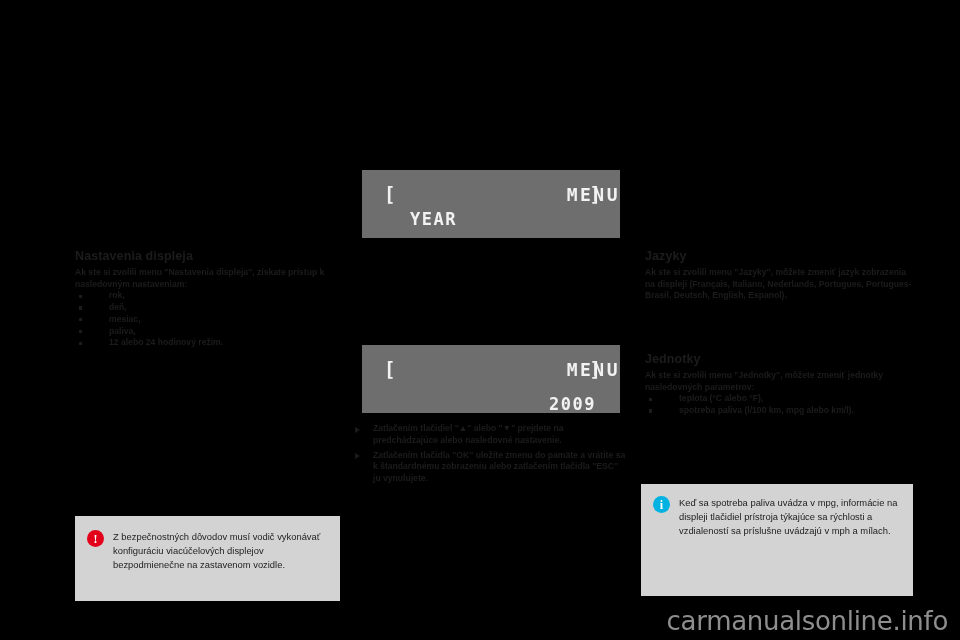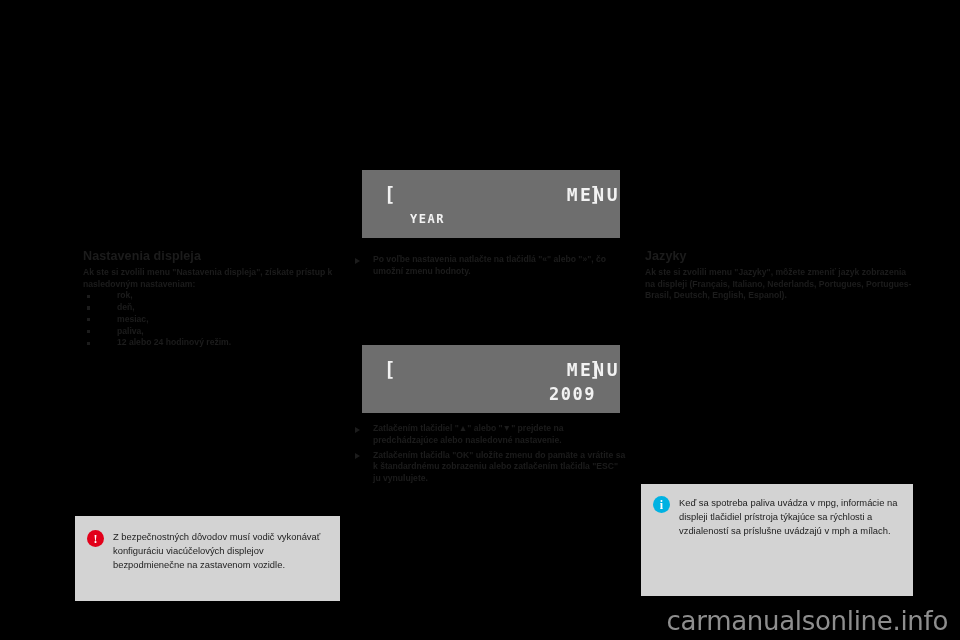--- a/index.html
+++ b/index.html
@@ -131,21 +131,21 @@
     width: 100%;
     text-align: right;
     font-size: 18px;
     font-weight: bold;
     letter-spacing: 2.5px;
     text-indent: 2px;
   }
   .lcd-sub-left {
     position: absolute;
     left: 48px;
-    font-size: 12px;
+    font-size: 17px;
     font-weight: bold;
     letter-spacing: 1.5px;
   }
   .lcd-sub-right {
     position: absolute;
     right: 24px;
     font-size: 17px;
     font-weight: bold;
     letter-spacing: 1.5px;
   }
@@ -197,21 +197,21 @@
     font-family: "DejaVu Sans", sans-serif;
     letter-spacing: -0.3px;
     white-space: nowrap;
   }
 </style>
 </head>
 <body>
 
 <div class="page">
 
-  <div class="col" style="left:75px; top:249px; width:262px;margin-left:8px;">
+  <div class="col" style="left:75px; top:249px; width:262px;">
     <h2 class="sec-title">Nastavenia displeja</h2>
     <p class="para">Ak ste si zvolili menu "Nastavenia displeja", získate prístup k nasledovným nastaveniam:</p>
     <ul class="bullets">
       <li>rok,</li>
       <li>deň,</li>
       <li>mesiac,</li>
       <li>paliva,</li>
       <li>12 alebo 24 hodinový režim.</li>
     </ul>
   </div>
@@ -229,51 +229,54 @@
         <span class="lcd-brk-l">[</span>
         <span class="lcd-title">MENU</span>
         <span class="lcd-brk-r">]</span>
       </div>
       <div class="lcd-row" style="top:38px; height:22px;">
         <span class="lcd-sub-left">YEAR</span>
       </div>
     </div>
   </div>
 
-  <div class="col" style="left:352px; top:254px; width:272px;">
-    <ul class="abullets">
-      <li>Po voľbe nastavenia natlačte na tlačidlá "«" alebo "»", čo umožní zmenu hodnoty.</li>
-    </ul>
-  </div>
 
   <div class="lcd" style="left:362px; top:345px; width:258px; height:68px;">
     <div class="lcd-inner">
       <div class="lcd-row" style="top:12px; height:24px;">
         <span class="lcd-brk-l">[</span>
         <span class="lcd-title">MENU</span>
         <span class="lcd-brk-r">]</span>
       </div>
-      <div class="lcd-row" style="top:38px; height:22px;">
+      <div class="lcd-row" style="top:48px; height:22px;">
         <span class="lcd-sub-right">2009</span>
       </div>
     </div>
   </div>
 
   <div class="col" style="left:352px; top:423px; width:275px;">
     <ul class="abullets">
       <li>Zatlačením tlačidiel "▲" alebo "▼" prejdete na predchádzajúce alebo nasledovné nastavenie.</li>
       <li>Zatlačením tlačidla "OK" uložíte zmenu do pamäte a vrátite sa k štandardnému zobrazeniu alebo zatlačením tlačidla "ESC" ju vynulujete.</li>
     </ul>
   </div>
 
   <div class="col" style="left:645px; top:249px; width:268px;">
     <h2 class="sec-title">Jazyky</h2>
     <p class="para">Ak ste si zvolili menu "Jazyky", môžete zmeniť jazyk zobrazenia na displeji (Français, Italiano, Nederlands, Portugues, Portugues-Brasil, Deutsch, English, Espanol).</p>
   </div>
 
+  <div class="col" style="left:645px; top:352px; width:280px;">
+    <h2 class="sec-title">Jednotky</h2>
+    <p class="para">Ak ste si zvolili menu "Jednotky", môžete zmeniť jednotky nasledovných parametrov:</p>
+    <ul class="bullets">
+      <li>teplota (°C alebo °F),</li>
+      <li>spotreba paliva (l/100 km, mpg alebo km/l).</li>
+    </ul>
+  </div>
 
   <div class="callout" style="left:641px; top:484px; width:272px; height:112px; padding:12px 14px 10px 12px;">
     <span class="cal-icon info">
       <span class="glyph">i</span>
     </span>
     <span class="cal-text">Keď sa spotreba paliva uvádza v mpg, informácie na displeji tlačidiel prístroja týkajúce sa rýchlosti a vzdialeností sa príslušne uvádzajú v mph a mílach.</span>
   </div>
 
   <div class="watermark">carmanualsonline.info</div>
 

